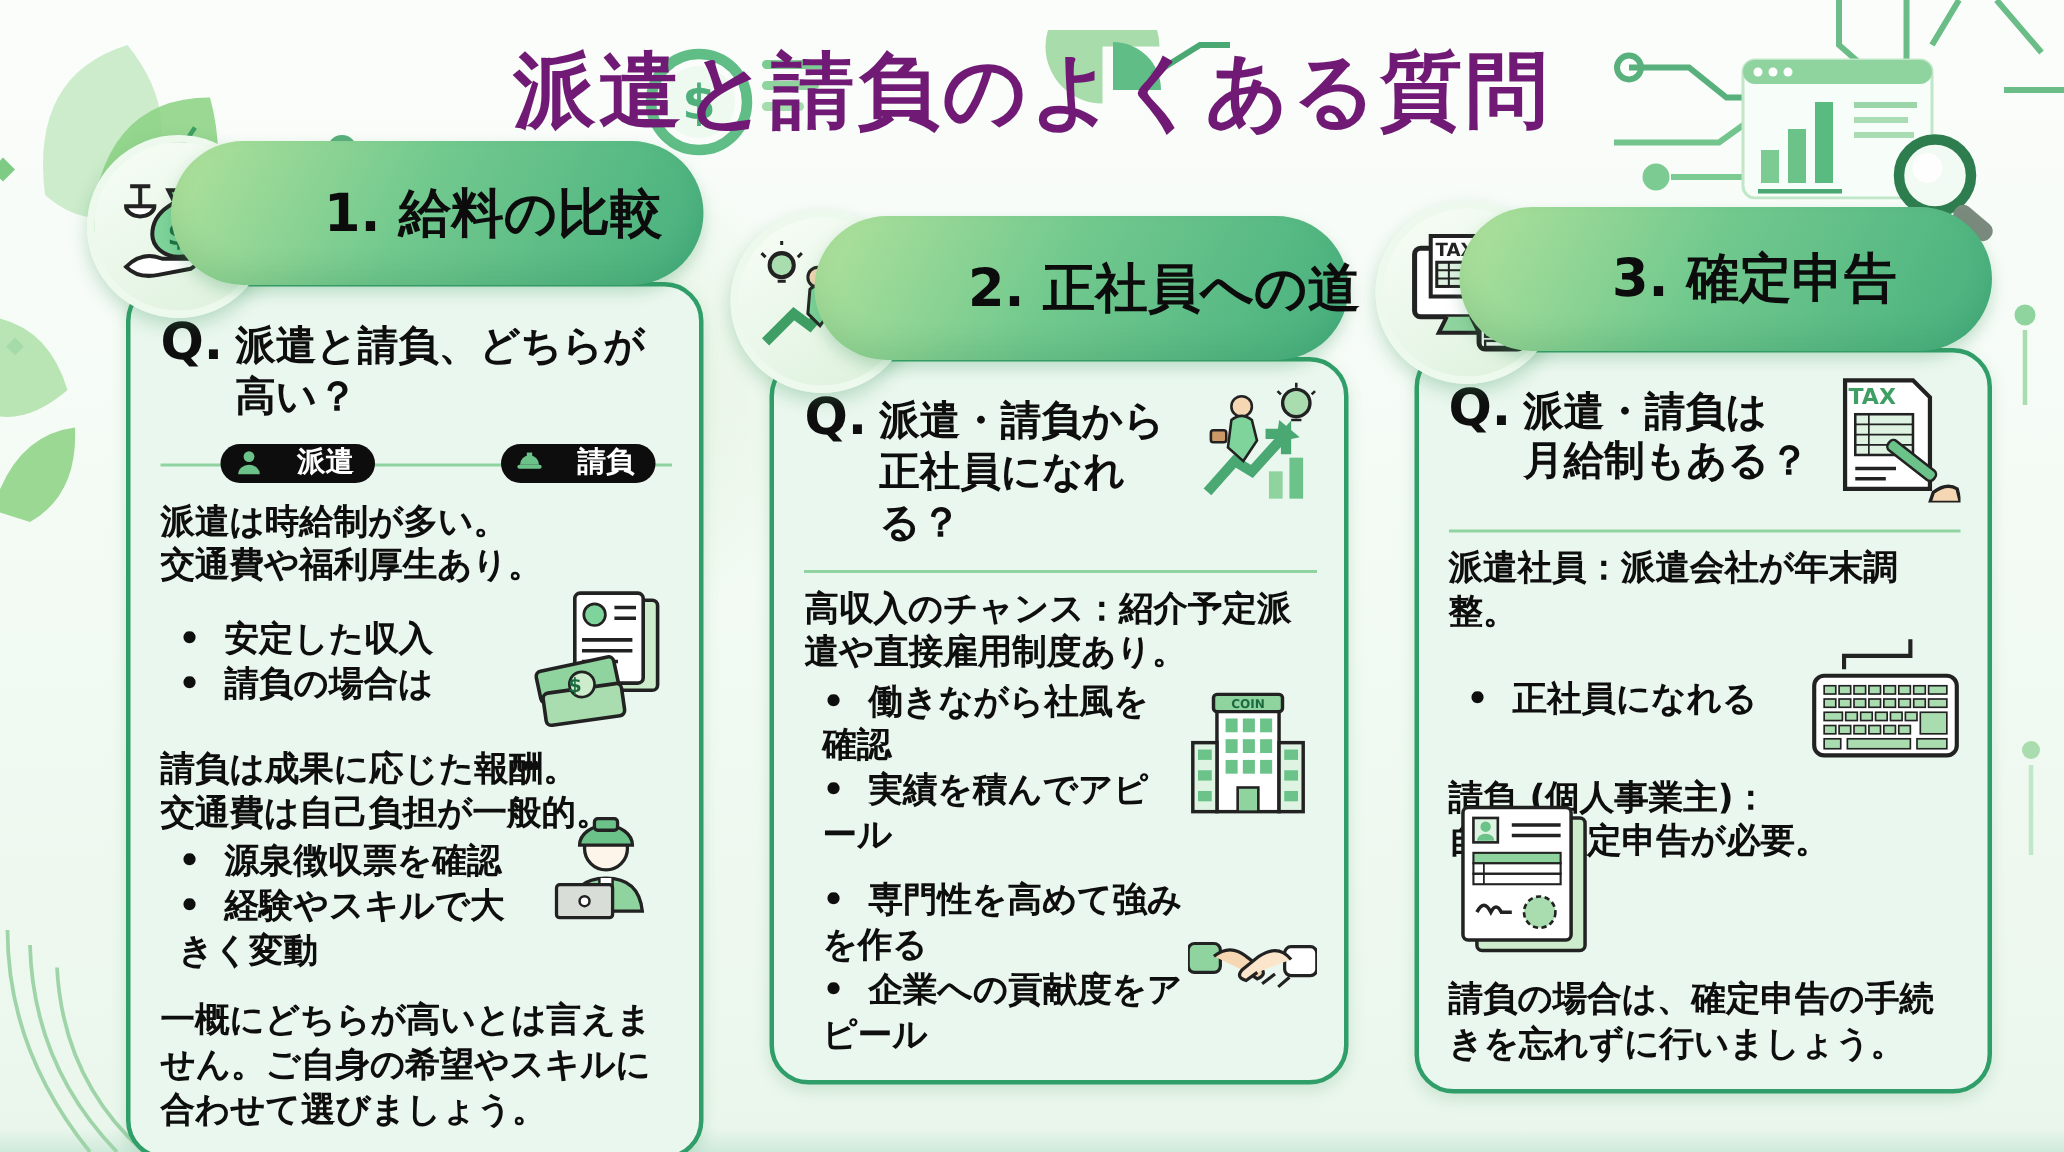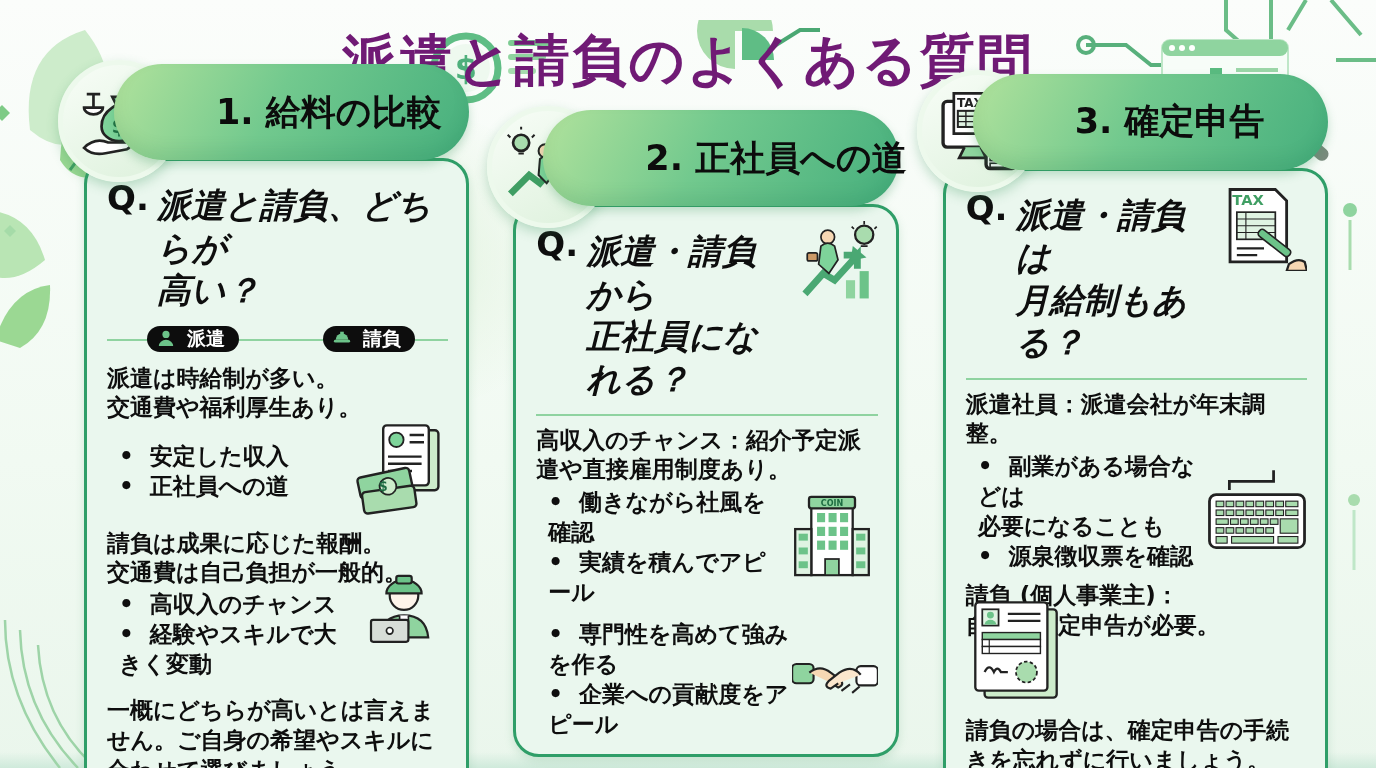--- a/index.html
+++ b/index.html
@@ -43,31 +43,31 @@
 
   .card{
     flex:1;margin-top:-8px;z-index:3;box-sizing:border-box;overflow:hidden;
     background:#eaf7ee;border:3px solid #2f9e68;border-radius:26px;
     box-shadow:0 4px 10px rgba(80,160,110,.20);
     padding:20px 18px 14px 20px;
   }
 
   .q-row{display:flex;gap:8px;align-items:flex-start;}
   .q-mark{font-size:34px;font-weight:900;line-height:1.05;}
-  .q-text{font-size:34px;font-weight:900;line-height:1.25;white-space:pre-line;padding-top:3px;flex:1;font-style:italic;}
+  .q-text{font-size:27px;font-weight:900;line-height:1.25;white-space:pre-line;padding-top:3px;flex:1;}
   .q-icon{flex-shrink:0;margin-left:2px;margin-top:-6px;}
 
   .badge-row{
     position:relative;display:flex;gap:84px;align-items:center;
     margin:12px 0 4px;padding-left:40px;height:30px;
   }
   .badge-row .rule{position:absolute;left:0;right:0;top:50%;height:2px;background:#8fd3a0;}
   .badge{
     position:relative;z-index:1;background:#0d0d0d;color:#fff;border-radius:15px;
-    padding:3px 14px 4px 10px;display:flex;gap:12px;align-items:center;
+    padding:3px 14px 4px 10px;display:flex;gap:23px;align-items:center;
     font-size:19px;font-weight:800;line-height:1;
   }
   .divider{height:2px;background:#8fd3a0;margin:14px 0 6px;}
 
   .sec{margin-top:10px;}
   .lead{font-size:23px;font-weight:800;line-height:1.28;white-space:pre-line;}
   .bullet-wrap{display:flex;align-items:center;}
   ul.bullets{margin:3px 0 0;padding:0 0 0 12px;list-style:none;flex:1;}
   ul.bullets li{font-size:23px;font-weight:800;line-height:1.3;white-space:pre-line;}
   ul.bullets li::before{content:"\2022\00a0\00a0";}
@@ -200,21 +200,21 @@
           <span>請負</span>
         </span>
       </div>
 
       <div class="sec">
         <div class="lead">派遣は時給制が多い。
 交通費や福利厚生あり。</div>
         <div class="bullet-wrap">
           <ul class="bullets">
             <li>安定した収入</li>
-            <li>正社員への道</li>
+            <li>請負の場合は</li>
           </ul>
           <span class="sec-icon">
             <svg width="96" height="96" viewBox="0 0 80 80">
               <rect x="34" y="6" width="38" height="50" rx="3" fill="#cdeccb" stroke="#222" stroke-width="2"></rect>
               <rect x="26" y="2" width="38" height="50" rx="3" fill="#fff" stroke="#222" stroke-width="2"></rect>
               <circle cx="37" cy="14" r="6" fill="#7ed49a" stroke="#222" stroke-width="1.5"></circle>
               <path d="M48 10 h12 M48 16 h12 M30 28 h28 M30 34 h28 M30 40 h20" stroke="#222" stroke-width="2"></path>
               <rect x="4" y="46" width="44" height="18" rx="3" transform="rotate(-12 4 46)" fill="#8fd49f" stroke="#222" stroke-width="2"></rect>
               <rect x="8" y="58" width="44" height="18" rx="3" transform="rotate(-8 8 58)" fill="#a9dcae" stroke="#222" stroke-width="2"></rect>
               <circle cx="28" cy="58" r="7" fill="#cdeccb" stroke="#222" stroke-width="1.5" transform="rotate(-12 4 46)"></circle>
@@ -222,21 +222,21 @@
             </svg>
           </span>
         </div>
       </div>
 
       <div class="sec">
         <div class="lead">請負は成果に応じた報酬。
 交通費は自己負担が一般的。</div>
         <div class="bullet-wrap">
           <ul class="bullets">
-            <li>高収入のチャンス</li>
+            <li>源泉徴収票を確認</li>
             <li>経験やスキルで大きく変動</li>
           </ul>
           <span class="sec-icon" style="margin-top:-46px;">
             <svg width="88" height="88" viewBox="0 0 80 80">
               <circle cx="40" cy="26" r="13" fill="#fdf4ea" stroke="#222" stroke-width="2"></circle>
               <path d="M24 24 a16 12 0 0 1 32 0 Z" fill="#6cc389" stroke="#222" stroke-width="2"></path>
               <rect x="33" y="8" width="14" height="7" rx="2" fill="#6cc389" stroke="#222" stroke-width="2"></rect>
               <path d="M18 64 q2 -20 22 -20 q20 0 22 20 Z" fill="#8fd49f" stroke="#222" stroke-width="2"></path>
               <path d="M36 44 v12 h8 v-12" fill="#fff" stroke="#222" stroke-width="1.5"></path>
               <rect x="10" y="48" width="34" height="20" rx="2" fill="#d8ddd8" stroke="#222" stroke-width="2"></rect>
@@ -394,23 +394,21 @@
           </svg>
         </span>
       </div>
 
       <div class="divider"></div>
 
       <div class="sec">
         <div class="lead">派遣社員：派遣会社が年末調整。</div>
         <div class="bullet-wrap">
           <ul class="bullets">
-            <li>副業がある場合などは
-必要になることも</li>
-            <li>源泉徴収票を確認</li>
+            <li>正社員になれる</li>
           </ul>
           <span class="sec-icon">
             <svg width="100" height="84" viewBox="0 0 90 76">
               <path d="M20 20 v-8 h40 v-10" stroke="#222" stroke-width="2.5" fill="none"></path>
               <rect x="2" y="24" width="86" height="48" rx="6" fill="#fff" stroke="#222" stroke-width="2.5"></rect>
               <g fill="#a9dcae" stroke="#222" stroke-width="1">
                 <rect x="8" y="30" width="7" height="5"></rect>
                   <rect x="17" y="30" width="7" height="5"></rect>
                   <rect x="26" y="30" width="7" height="5"></rect>
                   <rect x="35" y="30" width="7" height="5"></rect>

